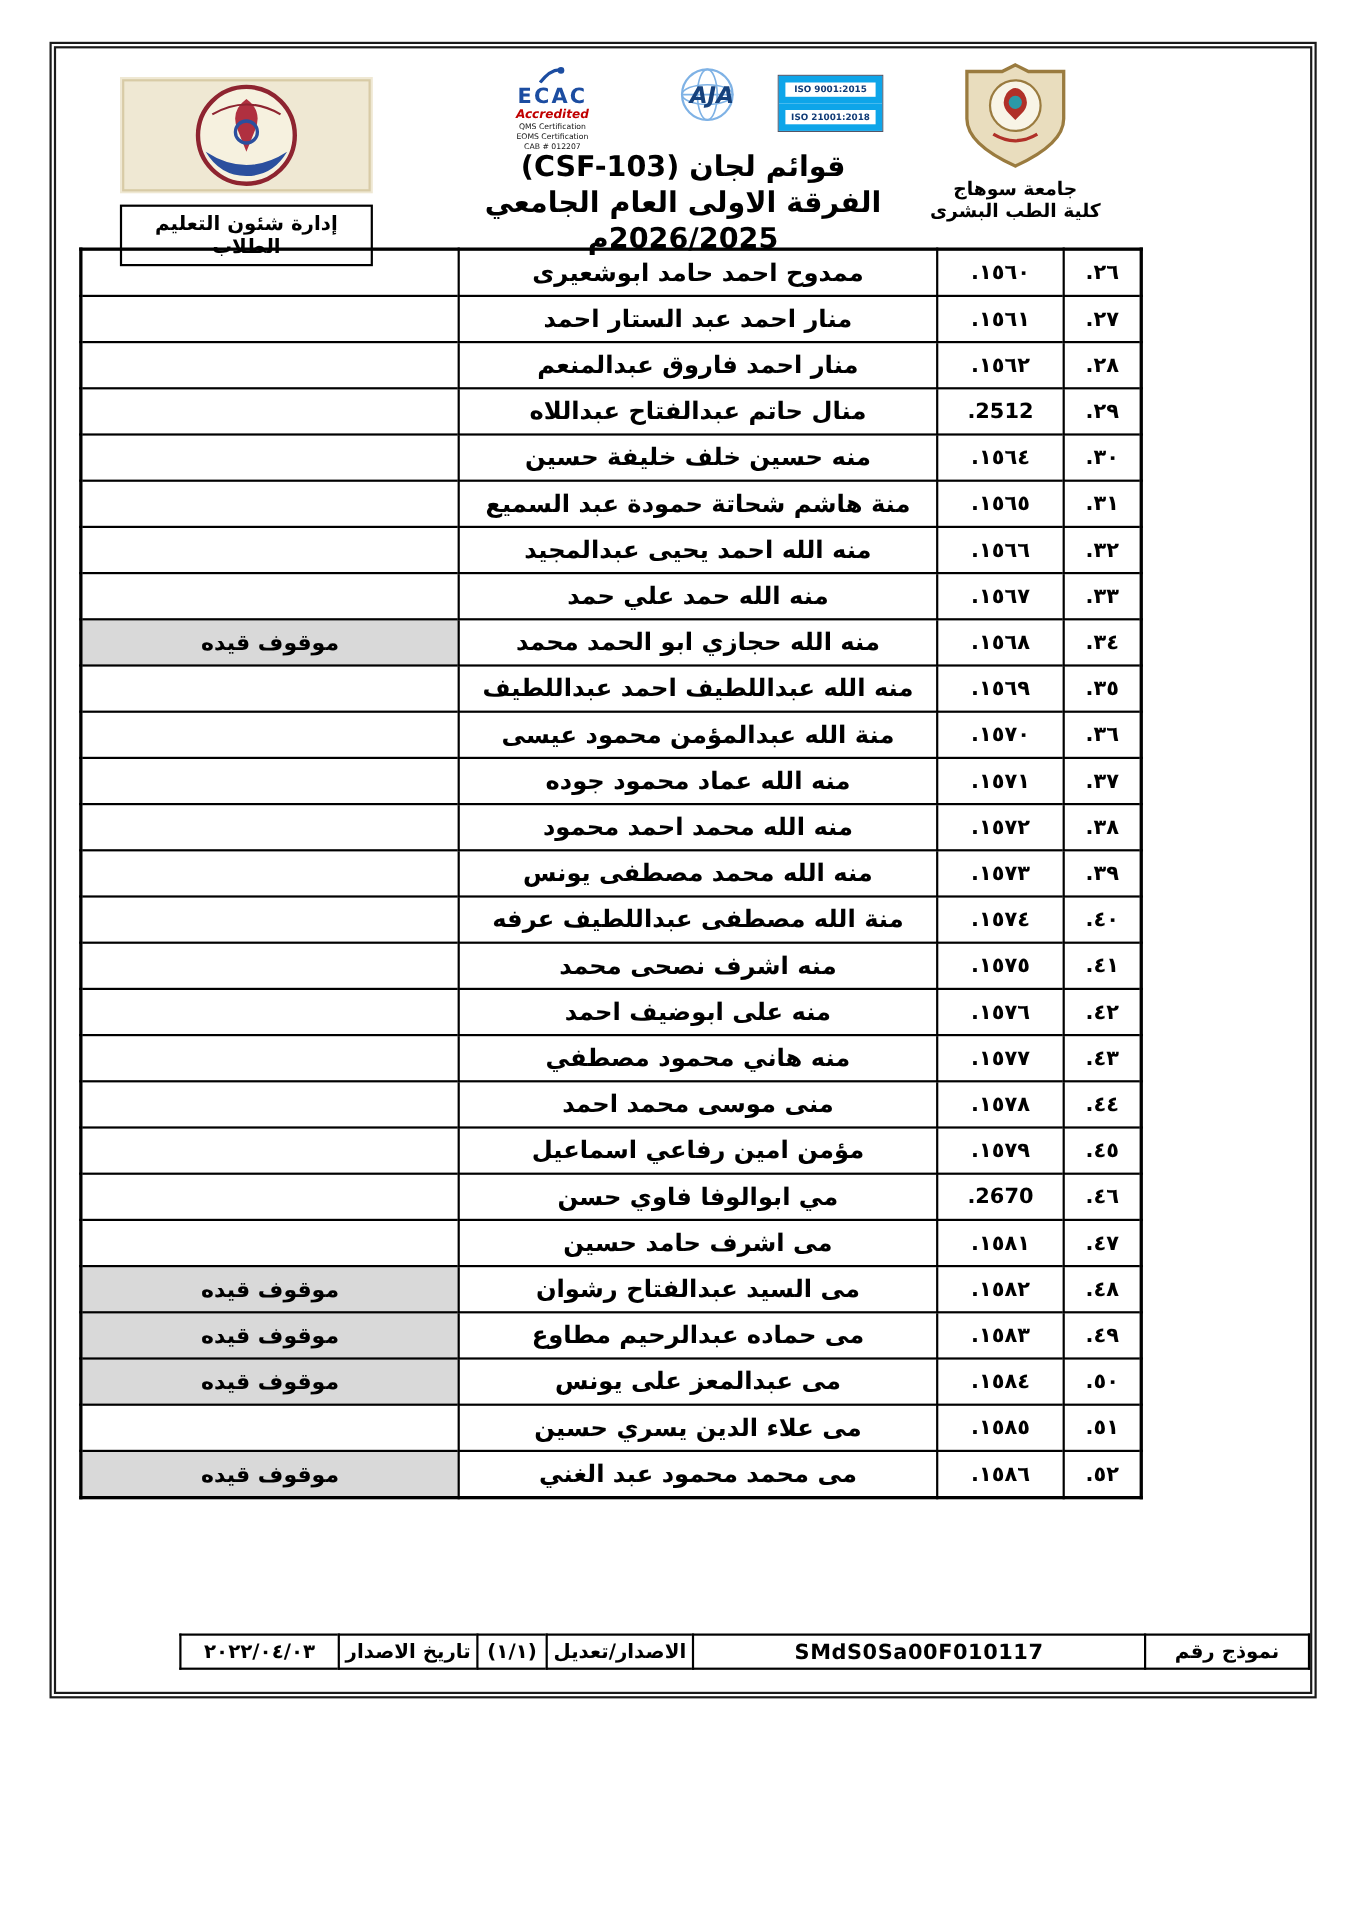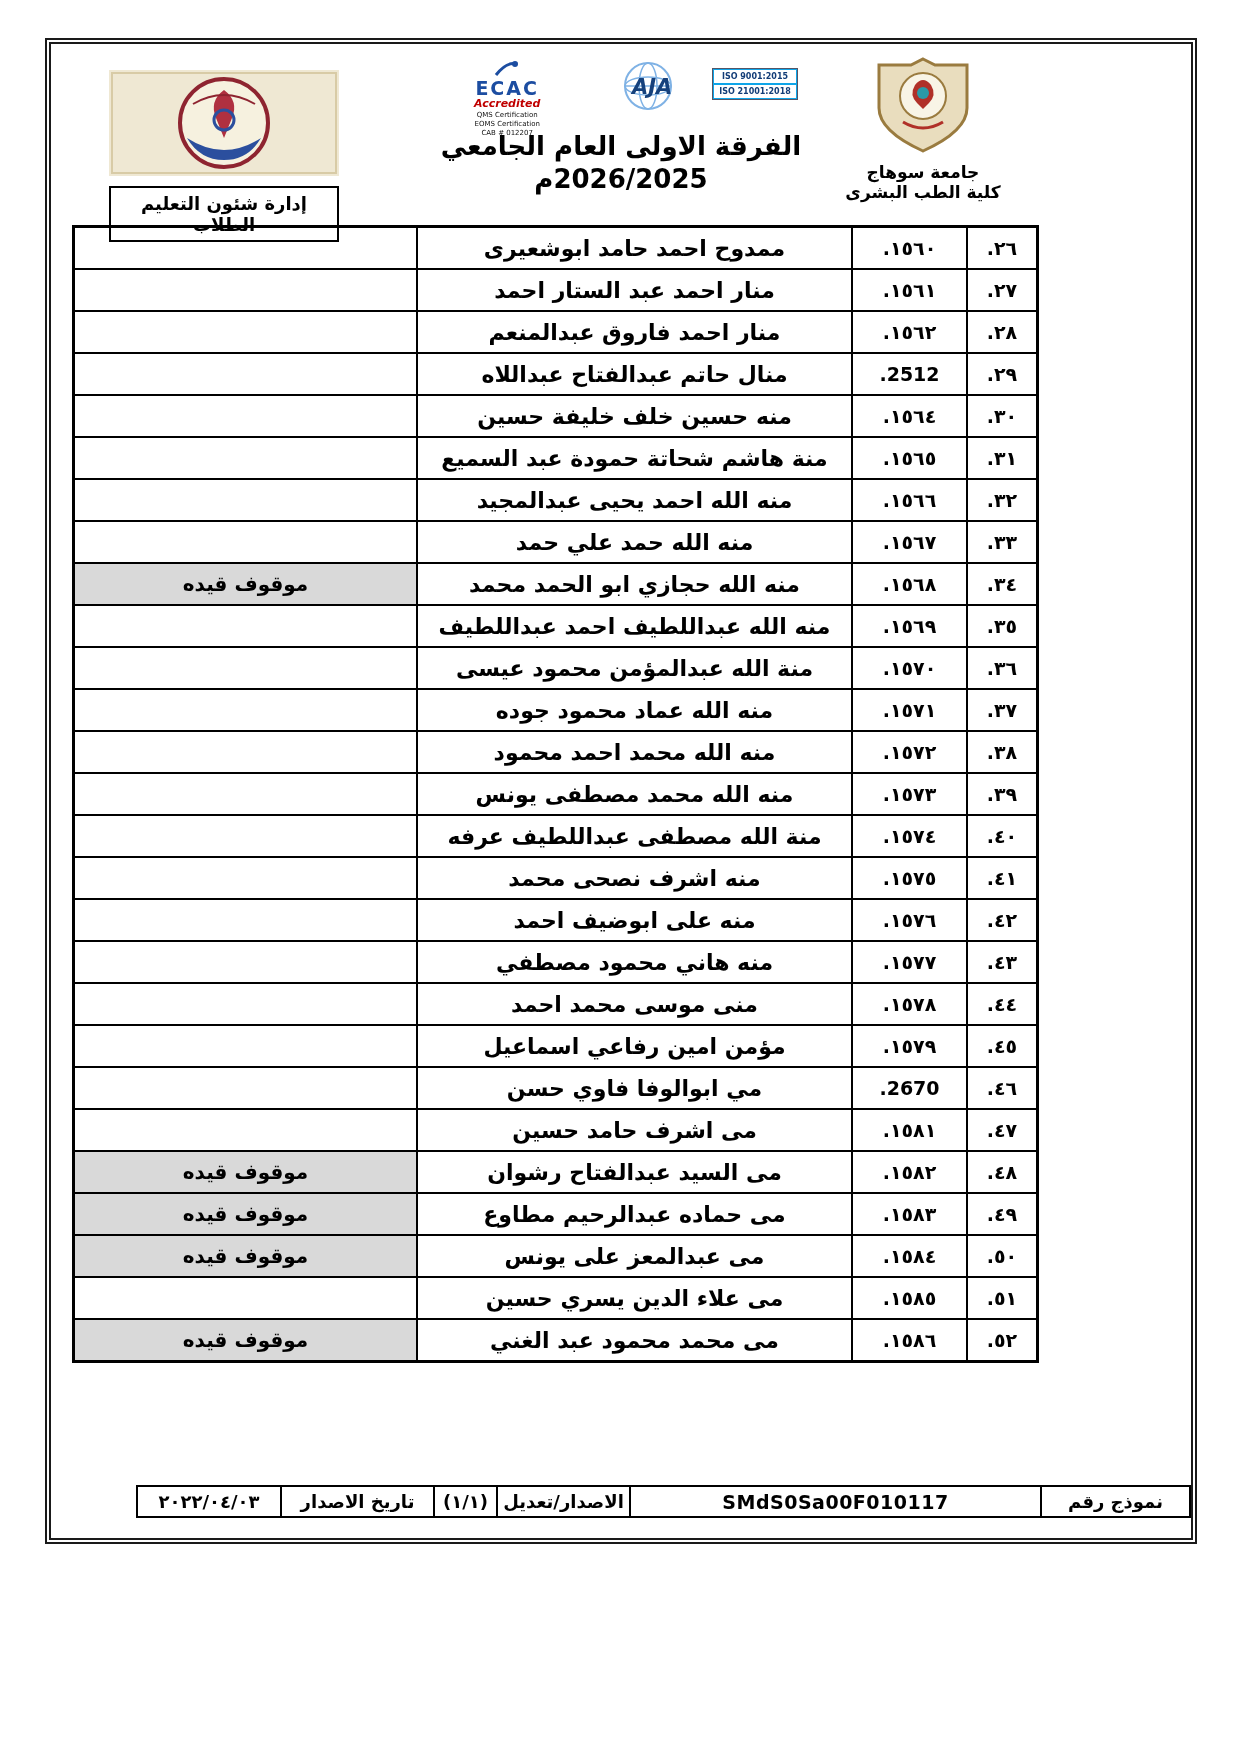--- a/index.html
+++ b/index.html
@@ -31,21 +31,21 @@
     width:480px;text-align:center;
   }
   .logos-row{display:flex;justify-content:center;align-items:flex-start;gap:46px;height:70px;}
   .ecac{width:126px;line-height:1;}
   .ecac-name{font-weight:bold;font-size:19px;color:var(--ecac_blue);letter-spacing:2px;}
   .ecac-sub{font-style:italic;font-weight:bold;font-size:11px;color:var(--ecac_red);}
   .ecac-lines{font-size:7px;line-height:1.3;margin-top:2px;color:#111;font-weight:normal;}
   .ecac-lines span{display:block;}
   .aja{display:flex;align-items:flex-start;gap:4px;}
   .iso-badge{border:1px solid #556;margin-top:8px;background:#fff;}
-  .iso-badge div{border:1px solid #0ea5e9;padding:2px 5px;font-size:8px;font-weight:bold;color:#123c77;white-space:nowrap;}
+  .iso-badge div{border:6px solid #0ea5e9;padding:2px 5px;font-size:8px;font-weight:bold;color:#123c77;white-space:nowrap;}
   .title1,.title2{font-weight:bold;font-size:26px;direction:rtl;line-height:1.25;}
   .title1{margin-top:6px;}
   .uni-block{position:absolute;top:12px;right:178px;width:180px;text-align:center;}
   .uni-names{margin-top:4px;font-weight:bold;font-size:17px;line-height:1.2;direction:rtl;}
 
   
   .main-table{
     position:absolute;top:181px;right:152px;
     border-collapse:collapse;direction:rtl;border:3px solid #000;
   }
@@ -62,21 +62,21 @@
   
   .footer-table{
     position:absolute;bottom:20px;right:0;
     border-collapse:collapse;direction:rtl;
   }
   .footer-table td{
     border:2px solid #000;height:31px;text-align:center;vertical-align:middle;
     font-weight:bold;font-size:18px;padding:0 4px;box-sizing:border-box;
   }
   .fw-1{width:149px;} .fw-2{width:411px;} .fw-3{width:133px;}
-  .fw-4{width:63px;}  .fw-5{width:153px;} .fw-6{width:144px;border-radius:14px;}
+  .fw-4{width:63px;}  .fw-5{width:126px;} .fw-6{width:144px;border-radius:14px;}
   .code-text{font-size:19px;letter-spacing:0.5px;}
 </style>
 </head>
 <body>
 
 <div class="page">
   <div class="frame">
 
     <div class="fac-block">
       <svg width="230" height="106" viewBox="0 0 230 106">
@@ -115,20 +115,21 @@
             <ellipse cx="32" cy="26" rx="9" ry="23" fill="none" stroke="#7fb2e5" stroke-width="1.5"></ellipse>
             <line x1="9" y1="26" x2="55" y2="26" stroke="#7fb2e5" stroke-width="1.5"></line>
             <text x="16" y="34" font-size="21" font-weight="bold" font-style="italic" fill="#16417c">AJA</text>
           </svg>
           <div class="iso-badge">
             <div>ISO 9001:2015</div>
             <div>ISO 21001:2018</div>
           </div>
         </div>
       </div>
+      <div class="title1">قوائم لجان (CSF-103)</div>
       <div class="title2">الفرقة الاولى العام الجامعي 2026/2025م</div>
     </div>
 
     <div class="uni-block">
       <svg width="104" height="98" viewBox="0 0 104 98">
         <path d="M52 3 L64 9 H96 V52 Q96 75 52 95 Q8 75 8 52 V9 H40 Z" fill="#e9ddbe" stroke="#9a7b3f" stroke-width="3"></path>
         <circle cx="52" cy="40" r="23" fill="#f8f4e6" stroke="#9a7b3f" stroke-width="2"></circle>
         <path d="M44 29 q8 -10 16 0 q6 10 -2 18 l-6 6 l-6 -6 q-8 -8 -2 -18z" fill="#b03028"></path>
         <circle cx="52" cy="37" r="6" fill="#2a9aa8"></circle>
         <path d="M32 66 q20 12 40 0" stroke="#b03028" stroke-width="3" fill="none"></path>

